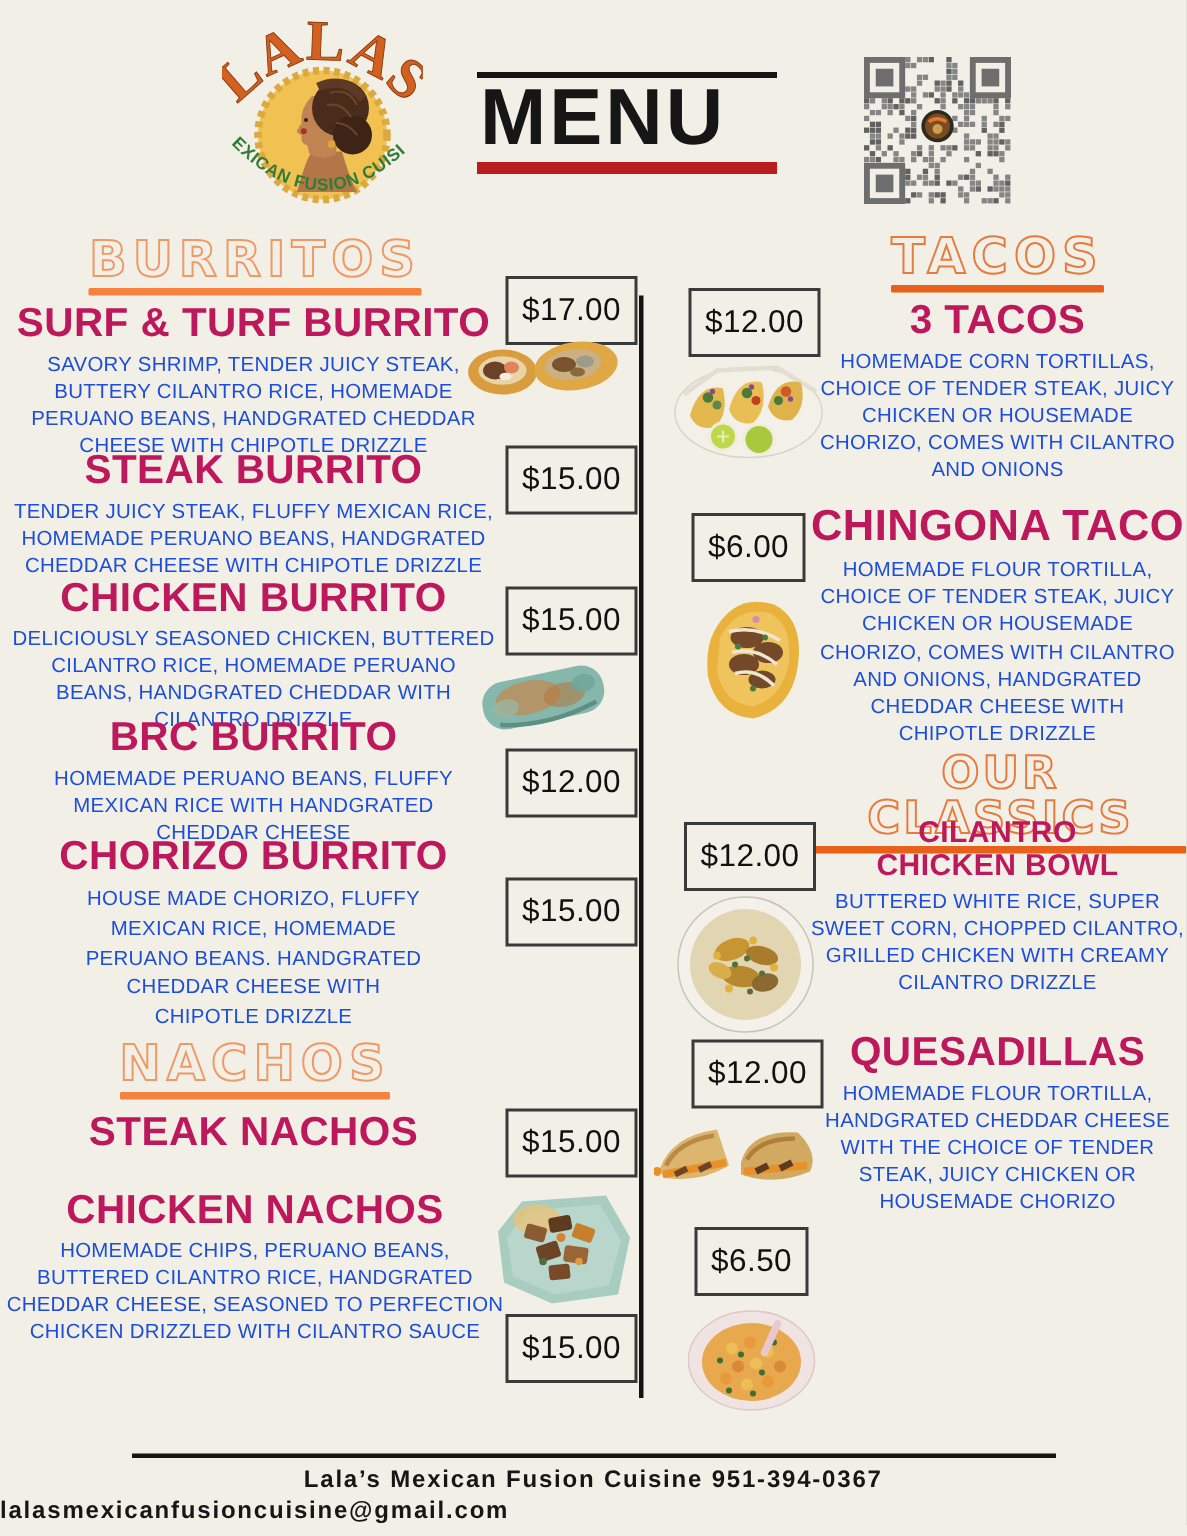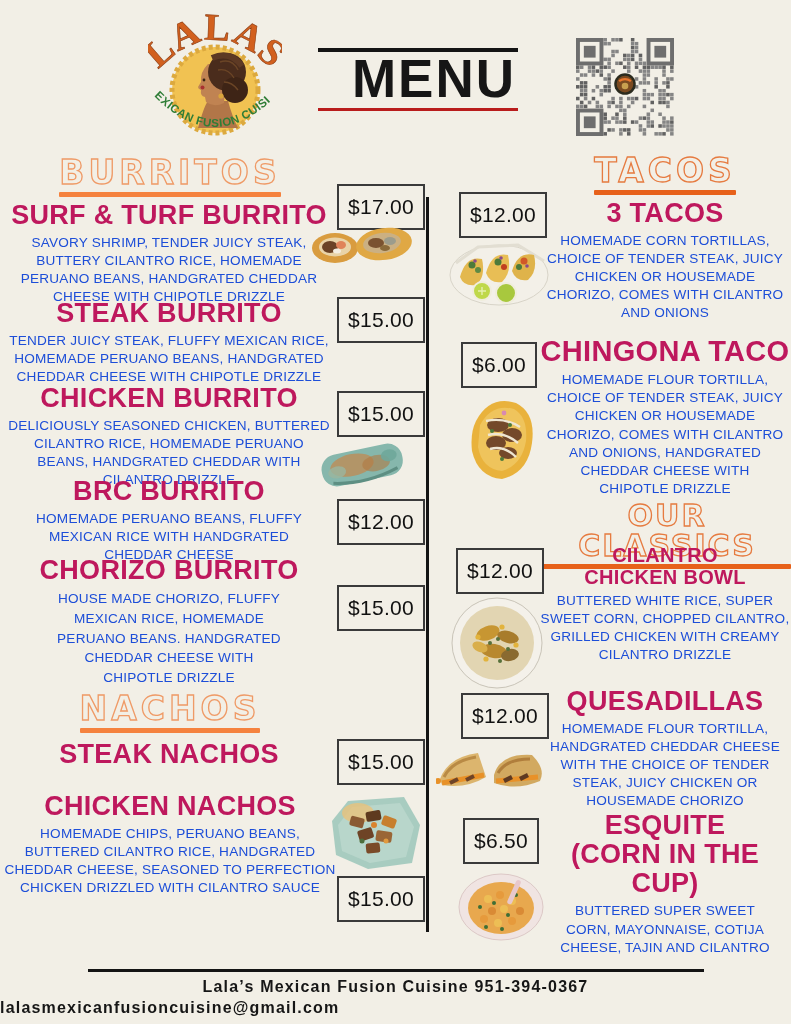--- a/index.html
+++ b/index.html
@@ -2,21 +2,21 @@
 <html><head>
 <meta charset="utf-8">
 <style>
   html,body{margin:0;padding:0;background:#d8d5cc;}
   #page{position:relative;width:791px;height:1024px;background:#F2EFE6;margin:0 auto;
         font-family:"Liberation Sans",sans-serif;color:#161616;overflow:hidden;}
   .abs{position:absolute;}
 
   
   .logo{left:148px;top:6px;width:134px;height:140px;}
-  .menu-wrap{left:318px;top:48px;width:200px;border-top:4px solid #141414;border-bottom:3px solid #b91c1c;text-align:right;}
+  .menu-wrap{left:318px;top:48px;width:200px;border-top:4px solid #141414;border-bottom:8px solid #b91c1c;text-align:left;}
   .menu-title{font-size:53px;font-weight:800;letter-spacing:2px;line-height:1.02;padding:0 2px 2px 2px;}
   .qr{left:576px;top:38px;width:98px;height:98px;}
 
   
   .sec{text-align:center;}
   .sec .t{display:inline-block;font-size:33px;font-weight:800;letter-spacing:4px;line-height:1;
           font-family:"DejaVu Sans",sans-serif;}
   .sec .bar{height:5px;margin-top:3px;border-radius:1px;}
   .sec.peach .t{color:#F2A77B;-webkit-text-stroke:1.3px #EF9A66;}
   .sec.peach .bar{background:#F5823E;}
@@ -407,25 +407,20 @@
   </div>
   <div class="abs item it-bowl">
     <div class="title big">CILANTRO</div>
     <div class="title big">CHICKEN BOWL</div>
     <div class="desc">BUTTERED WHITE RICE, SUPER SWEET CORN, CHOPPED CILANTRO, GRILLED CHICKEN WITH CREAMY CILANTRO DRIZZLE</div>
   </div>
   <div class="abs item it-quesa">
     <div class="title">QUESADILLAS</div>
     <div class="desc">HOMEMADE FLOUR TORTILLA, HANDGRATED CHEDDAR CHEESE WITH THE CHOICE OF TENDER STEAK, JUICY CHICKEN OR HOUSEMADE CHORIZO</div>
   </div>
-  <div class="abs item it-esquite">
-    <div class="title">ESQUITE</div>
-    <div class="title">(CORN IN THE CUP)</div>
-    <div class="desc">BUTTERED SUPER SWEET CORN, MAYONNAISE, COTIJA CHEESE, TAJIN AND CILANTRO</div>
-  </div>
 
   <div class="abs price p1"><span>$17.00</span></div>
   <div class="abs price p2"><span>$15.00</span></div>
   <div class="abs price p3"><span>$15.00</span></div>
   <div class="abs price p4"><span>$12.00</span></div>
   <div class="abs price p5"><span>$15.00</span></div>
   <div class="abs price p6"><span>$15.00</span></div>
   <div class="abs price p7"><span>$15.00</span></div>
   <div class="abs price p8"><span>$12.00</span></div>
   <div class="abs price p9"><span>$6.00</span></div>

